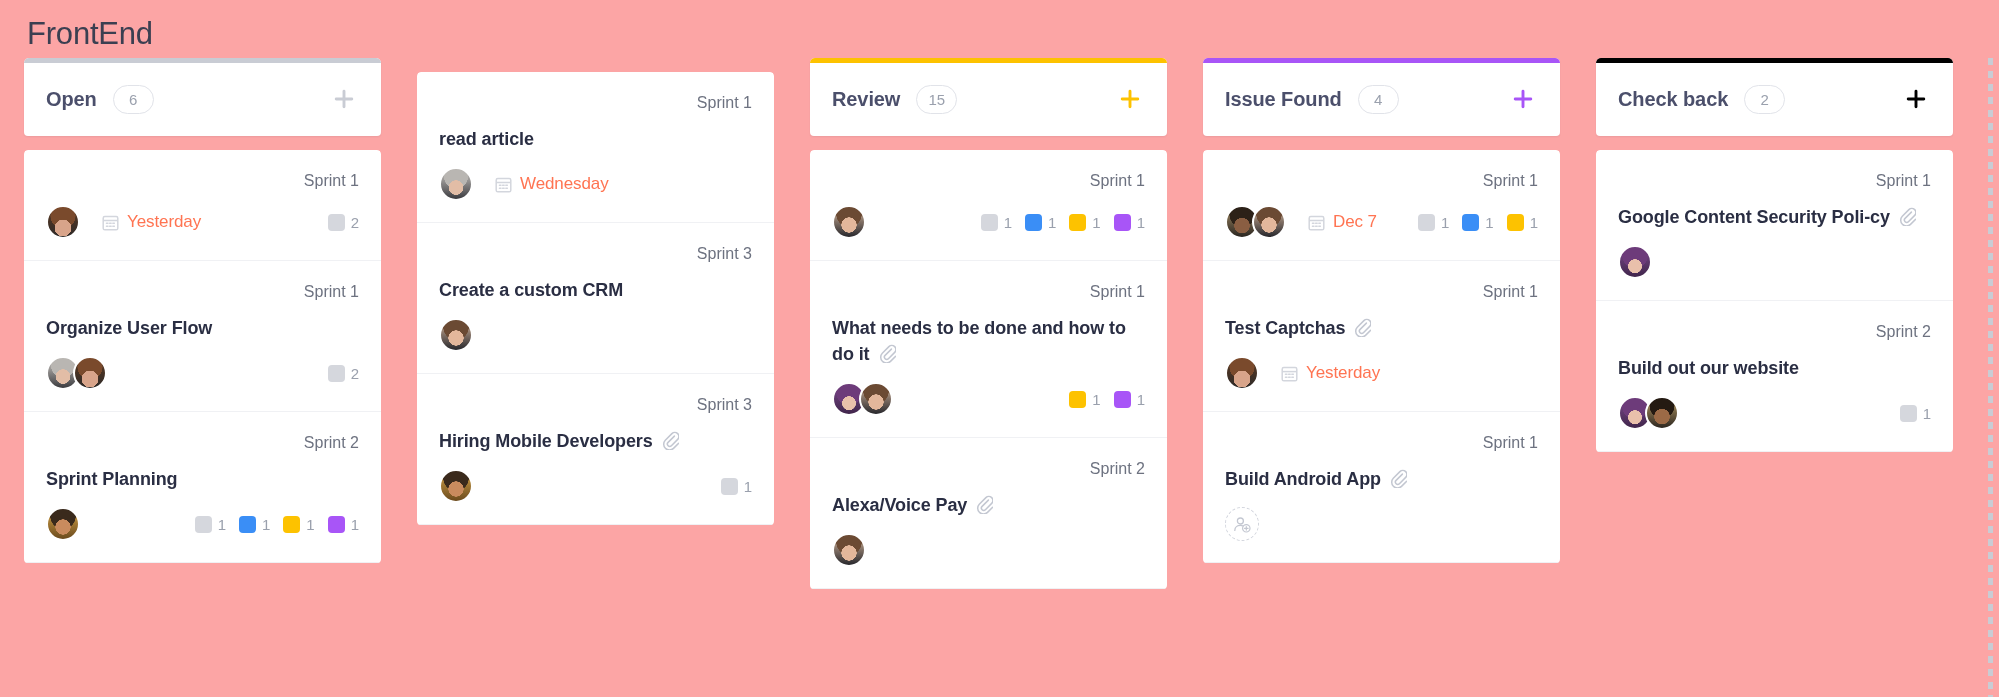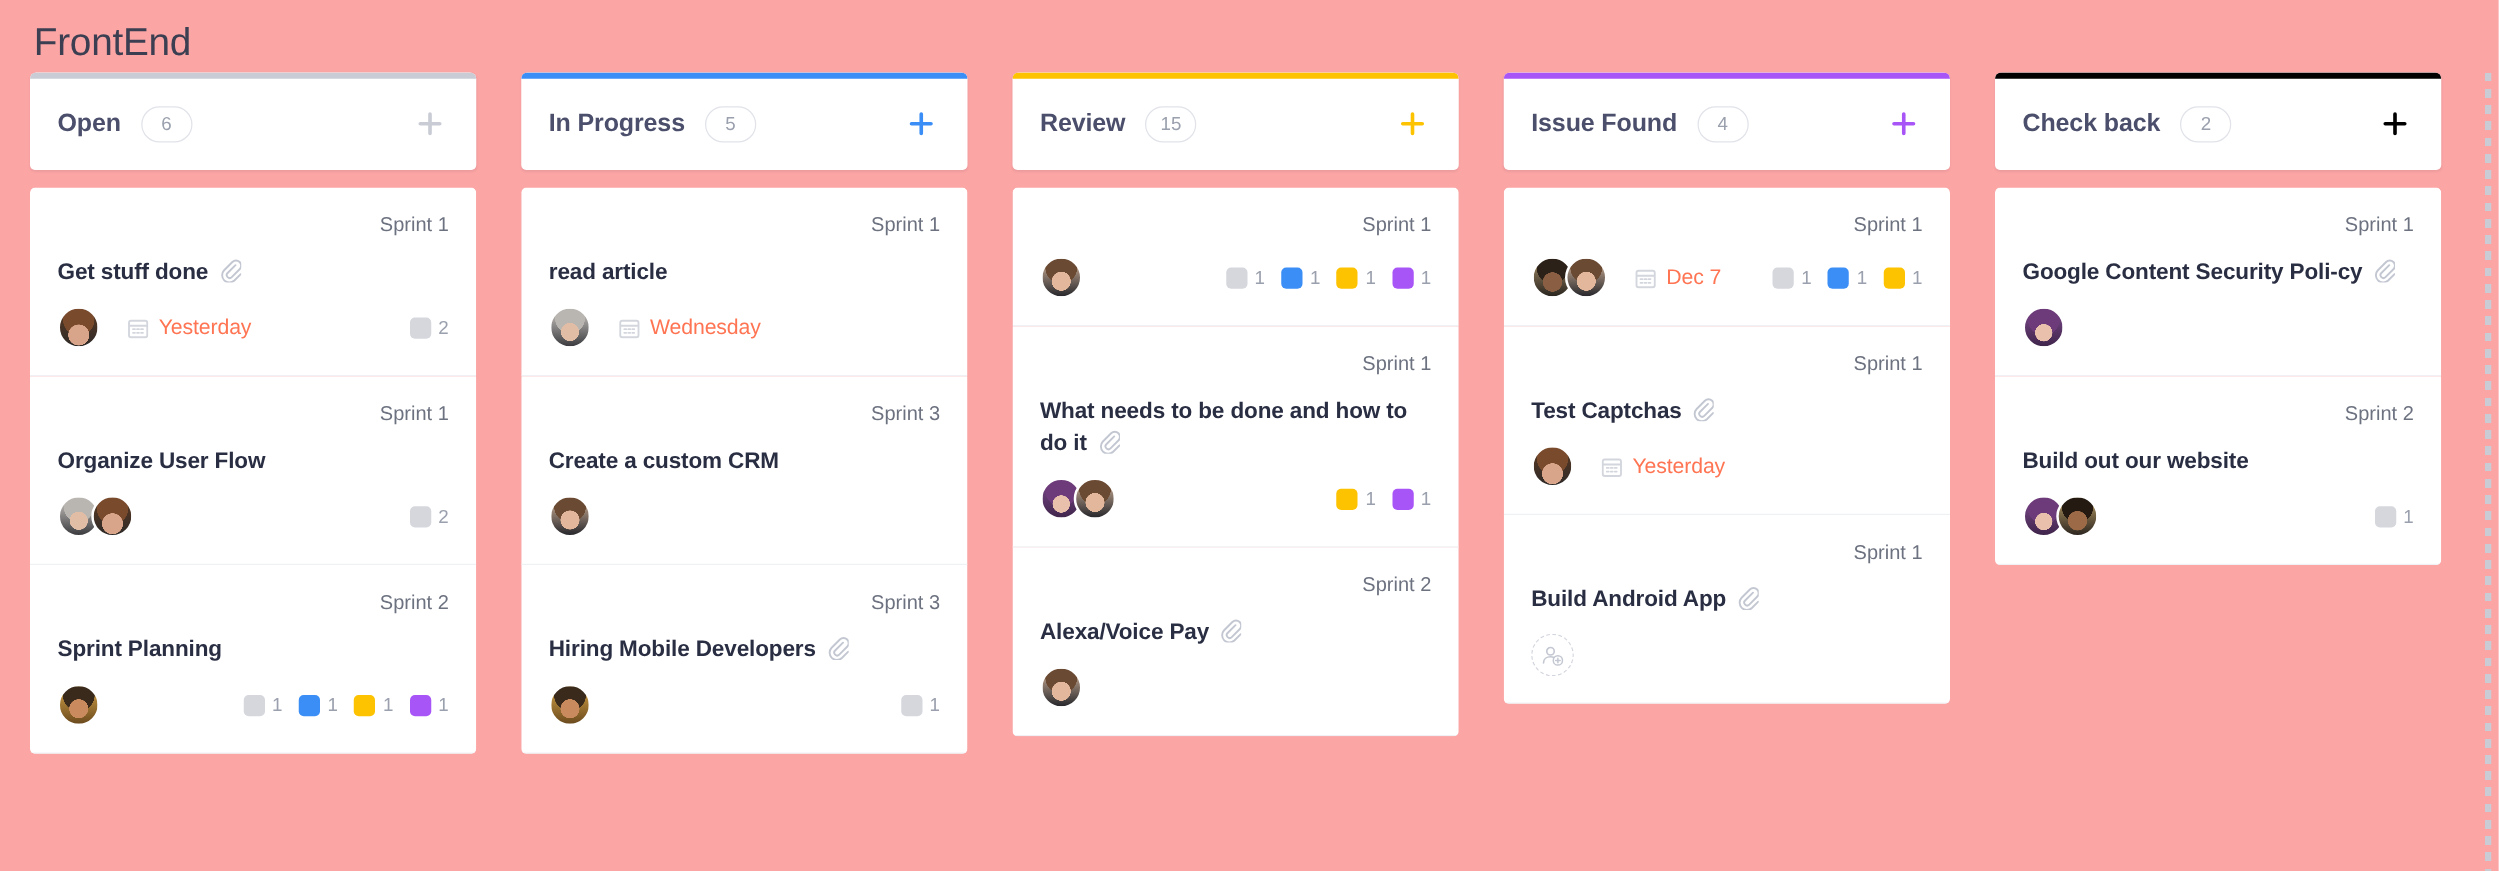--- a/index.html
+++ b/index.html
@@ -317,23 +317,20 @@
               <span>
                 <svg xmlns="http://www.w3.org/2000/svg" width="22" height="22" viewBox="0 0 22 22">
                   <path d="M11 3.2v15.6M3.2 11h15.6" stroke="#c9ccd4" stroke-width="2.9" stroke-linecap="round" fill="none"></path>
                 </svg>
               </span>
             </div>
           </div>
           <div class="card-list">
             <div class="card">
               <div class="card-sprint">Sprint 1</div>
-              <div class="card-title-row"><span class="card-title">Get stuff done</span><span class="clip-icon"><svg xmlns="http://www.w3.org/2000/svg" width="17" height="19" viewBox="0 0 17 19">
-                    <path d="M12.4 5.1 6.1 11.4a2.3 2.3 0 0 0 3.3 3.3l6.3-6.3a4.1 4.1 0 0 0-5.8-5.8L3.3 9.2a5.8 5.8 0 0 0 8.2 8.2l5.1-5.1" fill="none" stroke="currentColor" stroke-width="1.5" stroke-linecap="round" stroke-linejoin="round"></path>
-                  </svg></span></div>
               <div class="card-meta">
                 <div class="avatars">
                   <div class="avatar av-a"></div>
                 </div>
                 <div class="due">
                   <span class="cal-icon">
                     <svg xmlns="http://www.w3.org/2000/svg" width="17" height="17" viewBox="0 0 17 17">
                       <rect x="1.2" y="2.6" width="14.6" height="13.2" rx="1.6" fill="none" stroke="currentColor" stroke-width="1.5"></rect>
                       <path d="M1.2 6.6h14.6" stroke="currentColor" stroke-width="1.5"></path>
                       <path d="M4.4 9.3h1.6M7.6 9.3h1.6M10.8 9.3h1.6M4.4 12.2h1.6M7.6 12.2h1.6M10.8 12.2h1.6" stroke="currentColor" stroke-width="1.4" stroke-linecap="round"></path>
@@ -390,31 +387,20 @@
                     <span class="tag-count">1</span>
                   </div>
                 </div>
               </div>
             </div>
           </div>
         </div>
       </div>
       <div class="column">
         <div class="column-inner">
-          <div class="col-header" style="--accent: #3a8ef6;">
-            <div class="col-name">In Progress</div>
-            <div class="col-count">5</div>
-            <div class="col-add">
-              <span>
-                <svg xmlns="http://www.w3.org/2000/svg" width="22" height="22" viewBox="0 0 22 22">
-                  <path d="M11 3.2v15.6M3.2 11h15.6" stroke="#3a8ef6" stroke-width="2.9" stroke-linecap="round" fill="none"></path>
-                </svg>
-              </span>
-            </div>
-          </div>
           <div class="card-list">
             <div class="card">
               <div class="card-sprint">Sprint 1</div>
               <div class="card-title-row"><span class="card-title">read article</span></div>
               <div class="card-meta">
                 <div class="avatars">
                   <div class="avatar av-b"></div>
                 </div>
                 <div class="due">
                   <span class="cal-icon">

